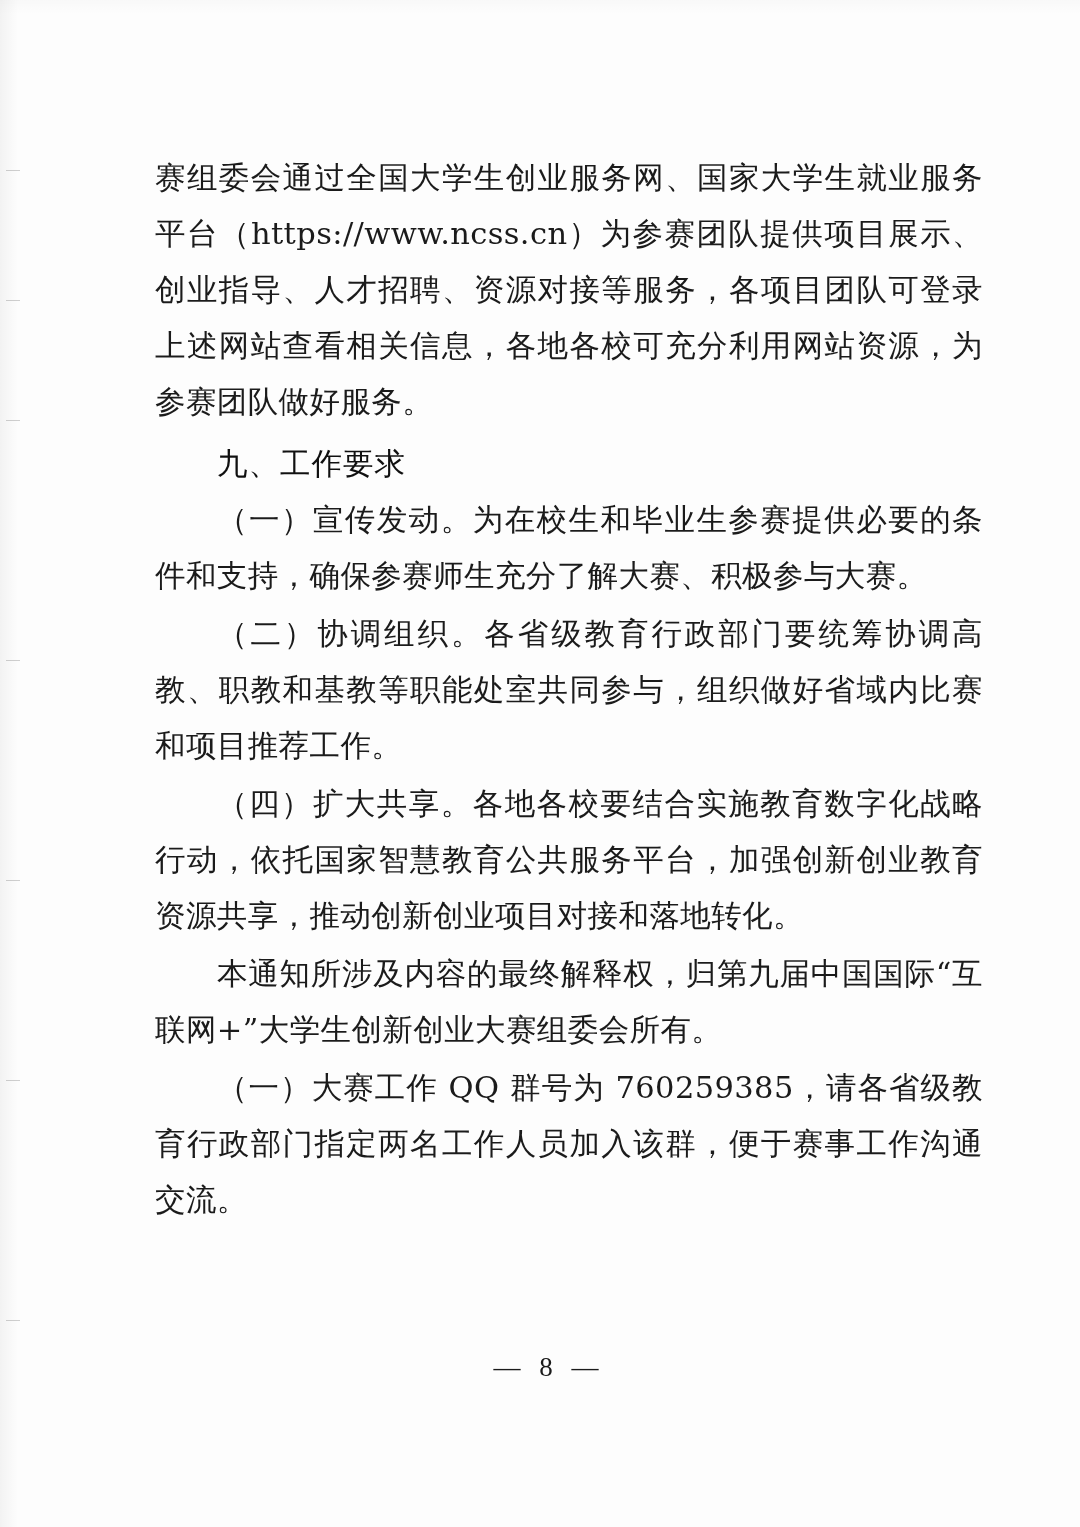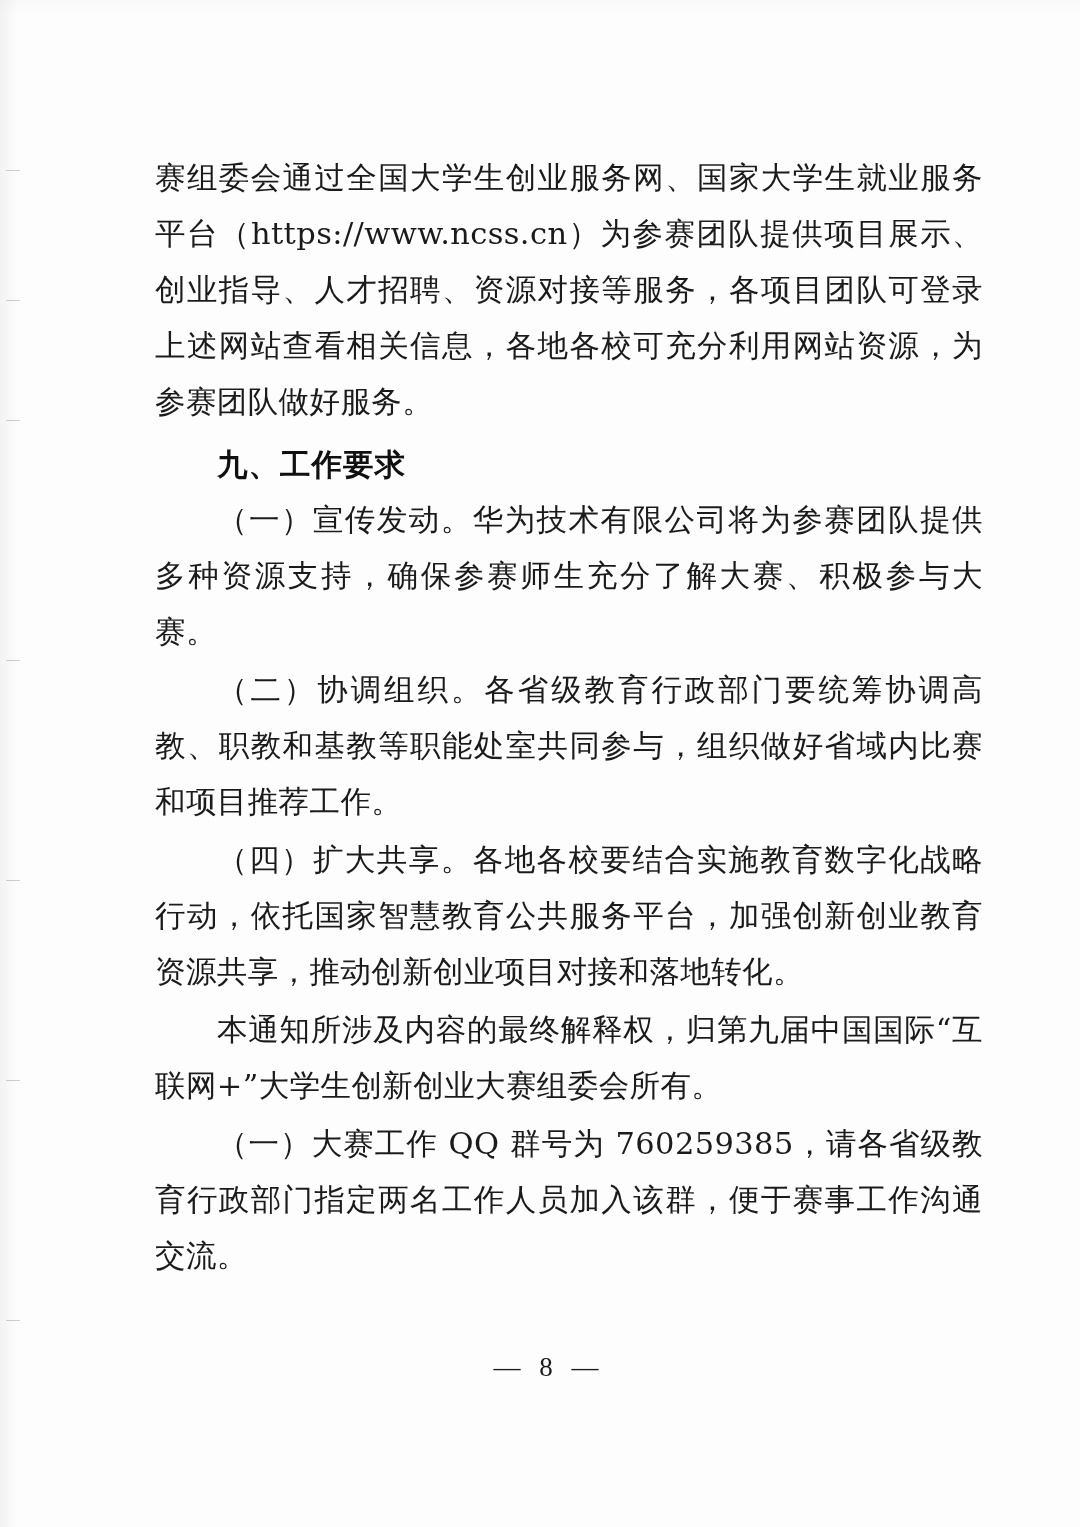--- a/index.html
+++ b/index.html
@@ -60,21 +60,21 @@
     margin: 0 0 2px 0;
     white-space: pre-wrap;
   }
   .para.indent {
     text-indent: 62px;
   }
   .heading {
     font-size: 30.5px;
     line-height: 56px;
     color: #101010;
-    font-weight: bold;
+    font-weight: normal;
     text-indent: 62px;
     letter-spacing: 1px;
     margin: 6px 0 0 0;
   }
 
   .page-number {
     position: absolute;
     left: 0;
     right: 0;
     top: 1352px;
@@ -96,20 +96,20 @@
   <i style="top:420px"></i>
   <i style="top:660px"></i>
   <i style="top:880px"></i>
   <i style="top:1080px"></i>
   <i style="top:1320px"></i>
 </div>
 
 <div class="doc">
   <p class="para">赛组委会通过全国大学生创业服务网、国家大学生就业服务平台（https://www.ncss.cn）为参赛团队提供项目展示、创业指导、人才招聘、资源对接等服务，各项目团队可登录上述网站查看相关信息，各地各校可充分利用网站资源，为参赛团队做好服务。</p>
   <h2 class="heading">九、工作要求</h2>
-  <p class="para indent">（一）宣传发动。华为技术有限公司将为参赛团队提供多种资源支持，确保参赛师生充分了解大赛、积极参与大赛。</p>
+  <p class="para indent">（一）宣传发动。为在校生和毕业生参赛提供必要的条件和支持，确保参赛师生充分了解大赛、积极参与大赛。</p>
   <p class="para indent">（二）协调组织。各省级教育行政部门要统筹协调高教、职教和基教等职能处室共同参与，组织做好省域内比赛和项目推荐工作。</p>
   <p class="para indent">（四）扩大共享。各地各校要结合实施教育数字化战略行动，依托国家智慧教育公共服务平台，加强创新创业教育资源共享，推动创新创业项目对接和落地转化。</p>
   <p class="para indent">本通知所涉及内容的最终解释权，归第九届中国国际“互联网+”大学生创新创业大赛组委会所有。</p>
   <p class="para indent">（一）大赛工作 QQ 群号为 760259385，请各省级教育行政部门指定两名工作人员加入该群，便于赛事工作沟通交流。</p>
 </div>
 
 <div class="page-number">— 8 —</div>
 
 </body></html>

